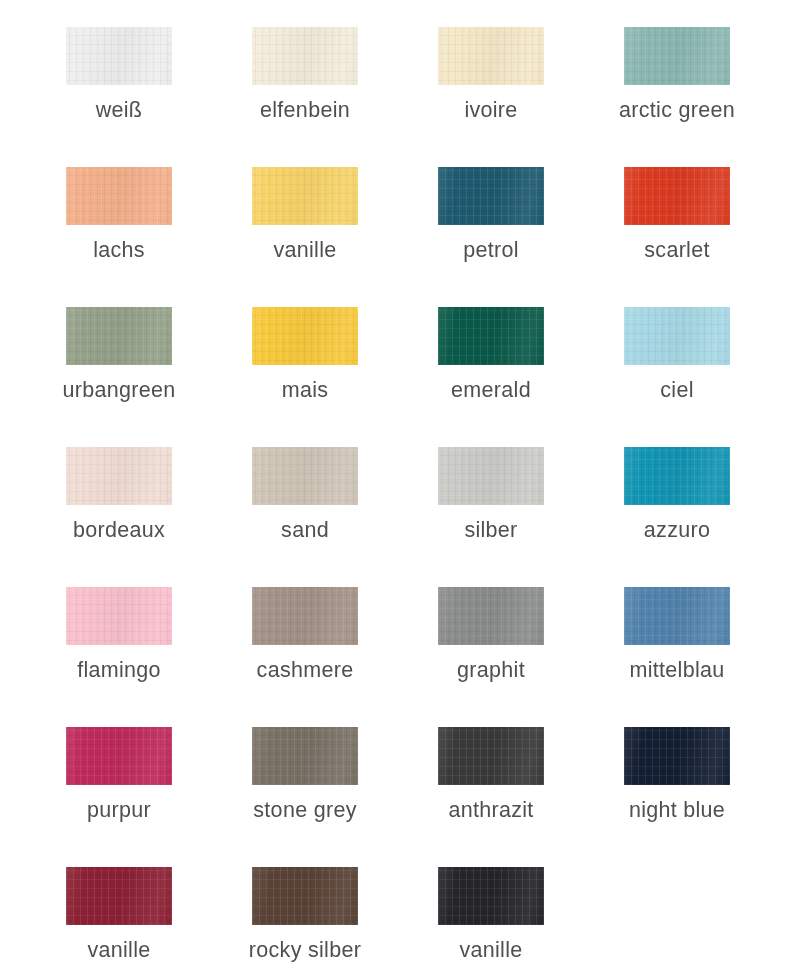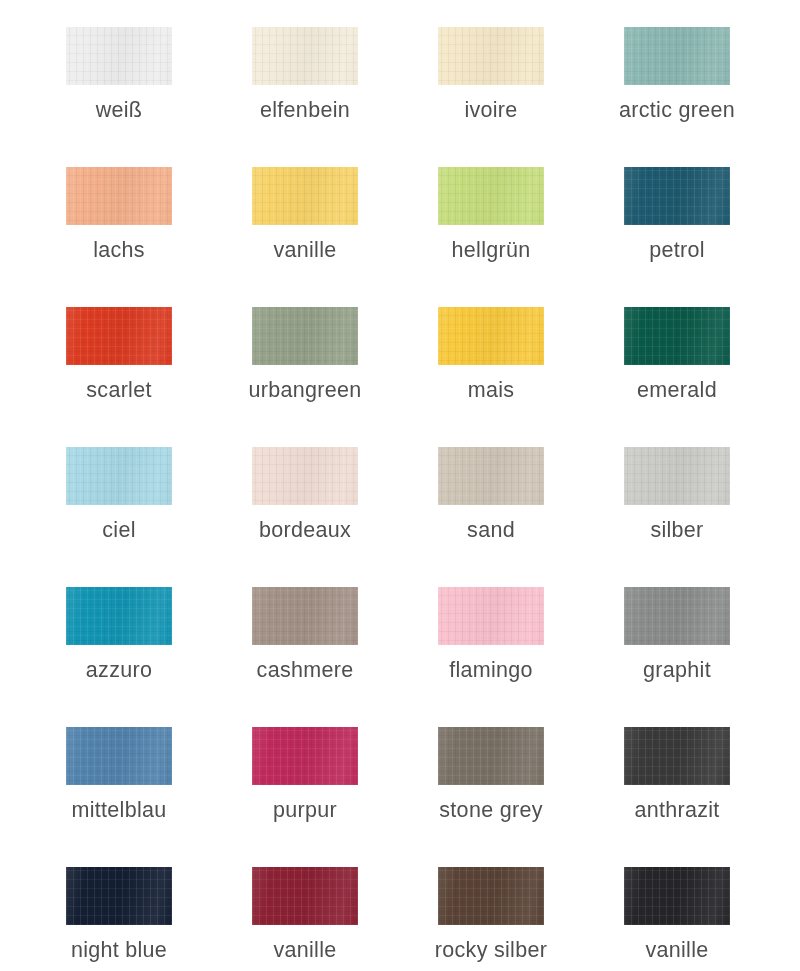--- a/index.html
+++ b/index.html
@@ -122,24 +122,20 @@
       </div>
       <div class="swatch-cell">
         <div class="swatch-chip" style="background-color: rgb(244, 176, 139);"></div>
         <div class="swatch-label">lachs</div>
       </div>
       <div class="swatch-cell">
         <div class="swatch-chip" style="background-color: rgb(247, 211, 104);"></div>
         <div class="swatch-label">vanille</div>
       </div>
       <div class="swatch-cell">
-        <div class="swatch-chip" style="background-color: rgb(198, 221, 125);"></div>
-        <div class="swatch-label">hellgrün</div>
-      </div>
-      <div class="swatch-cell">
         <div class="swatch-chip" style="background-color: rgb(30, 90, 112);"></div>
         <div class="swatch-label">petrol</div>
       </div>
       <div class="swatch-cell">
         <div class="swatch-chip" style="background-color: rgb(220, 59, 33);"></div>
         <div class="swatch-label">scarlet</div>
       </div>
       <div class="swatch-cell">
         <div class="swatch-chip" style="background-color: rgb(149, 161, 137);"></div>
         <div class="swatch-label">urbangreen</div>
@@ -166,28 +162,28 @@
       </div>
       <div class="swatch-cell">
         <div class="swatch-chip" style="background-color: rgb(203, 204, 200);"></div>
         <div class="swatch-label">silber</div>
       </div>
       <div class="swatch-cell">
         <div class="swatch-chip" style="background-color: rgb(18, 149, 180);"></div>
         <div class="swatch-label">azzuro</div>
       </div>
       <div class="swatch-cell">
+        <div class="swatch-chip" style="background-color: rgb(249, 192, 205);"></div>
+        <div class="swatch-label">flamingo</div>
+      </div>
+      <div class="swatch-cell">
         <div class="swatch-chip" style="background-color: rgb(163, 146, 135);"></div>
         <div class="swatch-label">cashmere</div>
       </div>
       <div class="swatch-cell">
-        <div class="swatch-chip" style="background-color: rgb(249, 192, 205);"></div>
-        <div class="swatch-label">flamingo</div>
-      </div>
-      <div class="swatch-cell">
         <div class="swatch-chip" style="background-color: rgb(139, 141, 140);"></div>
         <div class="swatch-label">graphit</div>
       </div>
       <div class="swatch-cell">
         <div class="swatch-chip" style="background-color: rgb(82, 131, 173);"></div>
         <div class="swatch-label">mittelblau</div>
       </div>
       <div class="swatch-cell">
         <div class="swatch-chip" style="background-color: rgb(191, 42, 92);"></div>
         <div class="swatch-label">purpur</div>

